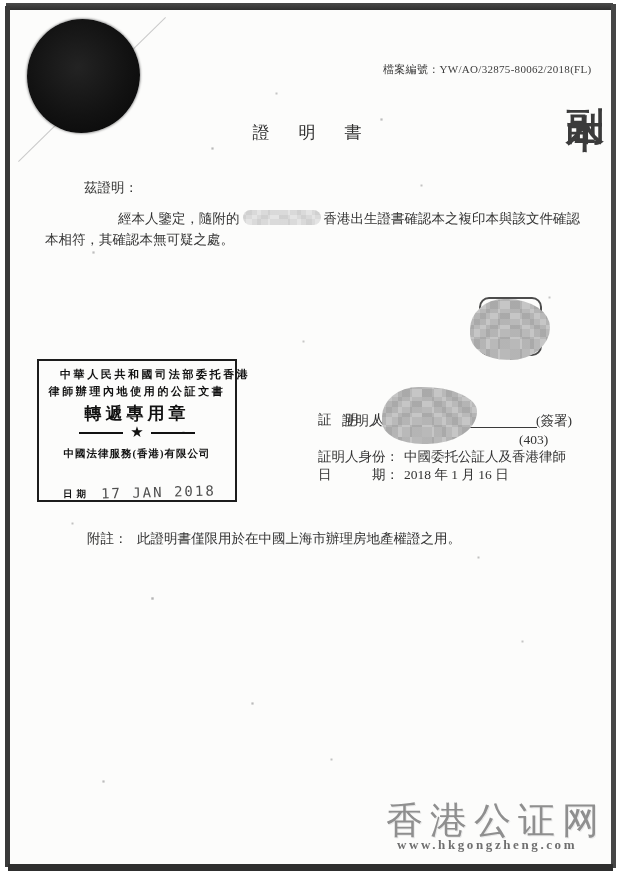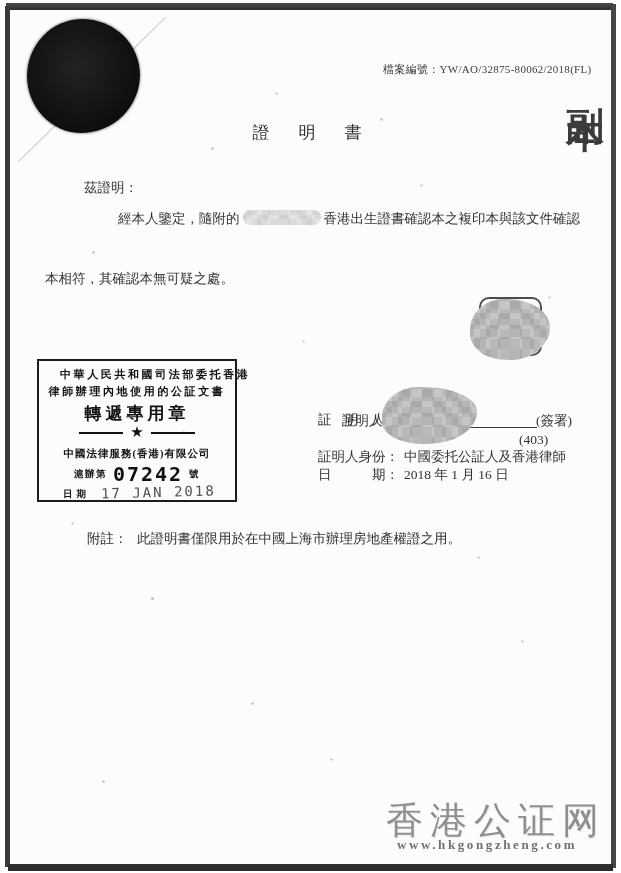--- a/index.html
+++ b/index.html
@@ -162,41 +162,36 @@
 
   <div class="abs copy-mark" style="left:564px;top:78px;">副本</div>
 
   <div class="abs doc-title" style="left:150px;top:121px;width:320px;">證　明　書</div>
 
   <div class="abs txt" style="left:84px;top:179px;">茲證明：</div>
 
   <div class="abs txt" style="left:118px;top:210px;">
     <span>經本人鑒定，隨附的</span><span class="blob-inline mosaic-light" style="width:78px;"></span><span>香港出生證書確認本之複印本與該文件確認</span>
   </div>
-  <div class="abs txt" style="left:45px;top:231px;margin-top:39px;">本相符，其確認本無可疑之處。</div>
+  <div class="abs txt" style="left:45px;top:231px;">本相符，其確認本無可疑之處。</div>
 
 
   <div class="abs sign-rect" style="left:479px;top:297px;"></div>
   <div class="abs sign-blob mosaic" style="left:470px;top:299px;"></div>
 
   <div class="abs stamp" style="left:37px;top:359px;">
     <div class="row stamp-l1">中華人民共和國司法部委托香港</div>
     <div class="row stamp-l2">律師辦理內地使用的公証文書</div>
     <div class="row stamp-l3">轉遞專用章</div>
     <div class="row star-row">
       <span class="bar"></span>
       <span class="star">★</span>
       <span class="bar"></span>
     </div>
     <div class="row stamp-co">中國法律服務(香港)有限公司</div>
-    <div class="row serial-row">
-      <span class="small">滬辦第</span>
-      <span class="big">07242</span>
-      <span class="small">號</span>
-    </div>
     <div class="row date-row">
       <span class="lbl">日期</span>
       <span class="val">17 JAN 2018</span>
     </div>
   </div>
 
   <div class="abs underline" style="left:386px;top:427px;width:151px;"></div>
   <div class="abs name-blob mosaic" style="left:382px;top:387px;"></div>
 
   <div class="abs txt" style="left:318px;top:411px;">証　明　人：</div>

